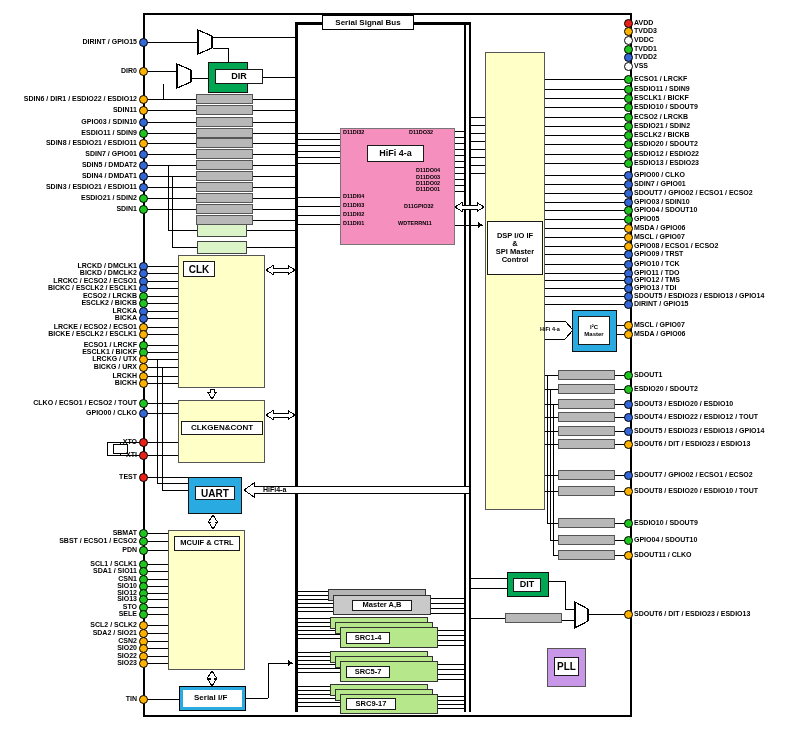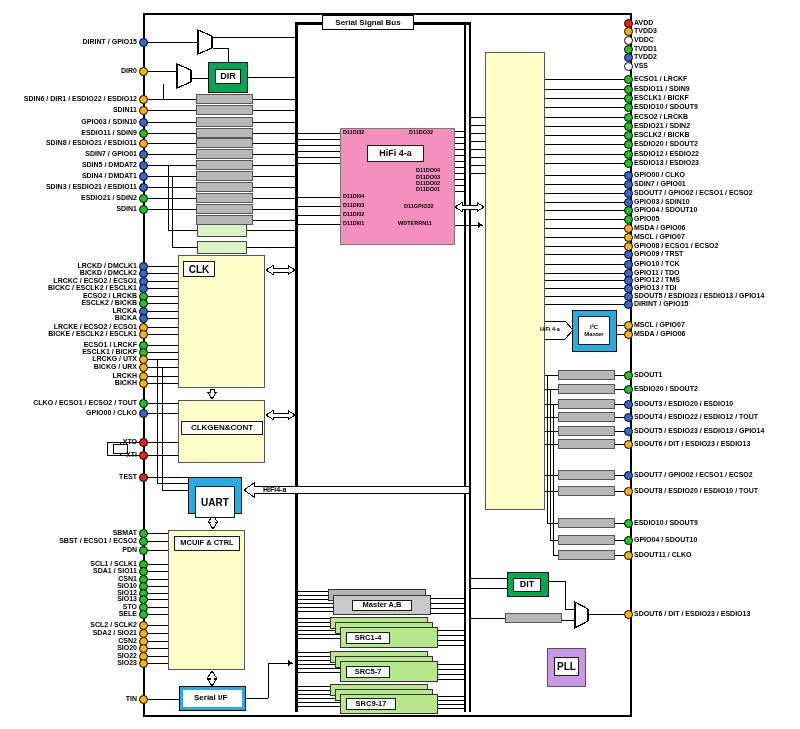--- a/index.html
+++ b/index.html
@@ -585,26 +585,30 @@
     <div class="srow" style="left: 558px; top: 550px; width: 57px; height: 10px; background: rgb(184, 184, 184);"></div>
     <div class="scap" style="left: 559px; top: 551px; width: 5px; height: 8px;"></div>
     <div class="scap" style="left: 609px; top: 551px; width: 5px; height: 8px;"></div>
     <div class="sin" style="left: 567px; top: 551px; width: 37px; height: 8px; font-size: 5px;">Serial IF</div>
     <div class="srow" style="left: 505px; top: 613px; width: 57px; height: 10px; background: rgb(184, 184, 184);"></div>
     <div class="scap" style="left: 506px; top: 614px; width: 5px; height: 8px;"></div>
     <div class="scap" style="left: 556px; top: 614px; width: 5px; height: 8px;"></div>
     <div class="sin" style="left: 514px; top: 614px; width: 37px; height: 8px; font-size: 5px;">Serial IF</div>
     <div class="sin" style="left: 204px; top: 226px; width: 36px; height: 9px; font-size: 5.5px; font-weight: bold;">DMIC IF</div>
     <div class="sin" style="left: 204px; top: 243px; width: 36px; height: 9px; font-size: 5.5px; font-weight: bold;">DMIC IF</div>
-    <div class="wbox" style="left: 215px; top: 69px; width: 26px; height: 15px; font-size: 9px;">DIR</div>
+    <div class="wbox" style="left: 215px; top: 69px; width: 48px; height: 15px; font-size: 9px;">DIR</div>
     <div class="wbox" style="left: 183px; top: 261px; width: 32px; height: 16px; font-size: 10px;">CLK</div>
     <div class="wbox" style="left: 181px; top: 421px; width: 82px; height: 14px; font-size: 8px;">CLKGEN&amp;CONT</div>
-    <div class="wbox" style="left: 195px; top: 486px; width: 40px; height: 32px; font-size: 10px;">UART</div>
+    <div class="wbox" style="left: 195px; top: 486px; width: 40px; height: 14px; font-size: 10px;">UART</div>
     <div class="wbox" style="left: 174px; top: 536px; width: 66px; height: 15px; font-size: 7.5px;">MCUIF &amp; CTRL</div>
     <div class="wbox" style="left: 367px; top: 145px; width: 57px; height: 17px; font-size: 9px;">HiFi 4-a</div>
+    <div class="wbox" style="left: 487px; top: 221px; width: 56px; height: 54px; font-size: 7.5px;">DSP I/O IF
+&amp;
+SPI Master
+Control</div>
     <div class="wbox" style="left: 578px; top: 316px; width: 32px; height: 29px; font-size: 6px;">I²C
 Master</div>
     <div class="wbox" style="left: 513px; top: 578px; width: 28px; height: 14px; font-size: 9px;">DIT</div>
     <div class="wbox" style="left: 554px; top: 657px; width: 25px; height: 19px; font-size: 10px;">PLL</div>
     <div class="lbl" style="left: 194px; top: 694px; font-size: 8px;">Serial I/F</div>
     <div class="lbl" style="left: 263px; top: 486px; font-size: 7px;">HiFi4-a</div>
     <div class="lbl" style="left: 540px; top: 327px; font-size: 5.5px;">HiFi 4-a</div>
     <div class="lbl" style="left: 343px; top: 130px; font-size: 5.5px;">D11DI32</div>
     <div class="lbl" style="left: 409px; top: 130px; font-size: 5.5px;">D11DO32</div>
     <div class="lbl" style="left: 416px; top: 168px; font-size: 5.5px;">D11DO04</div>

